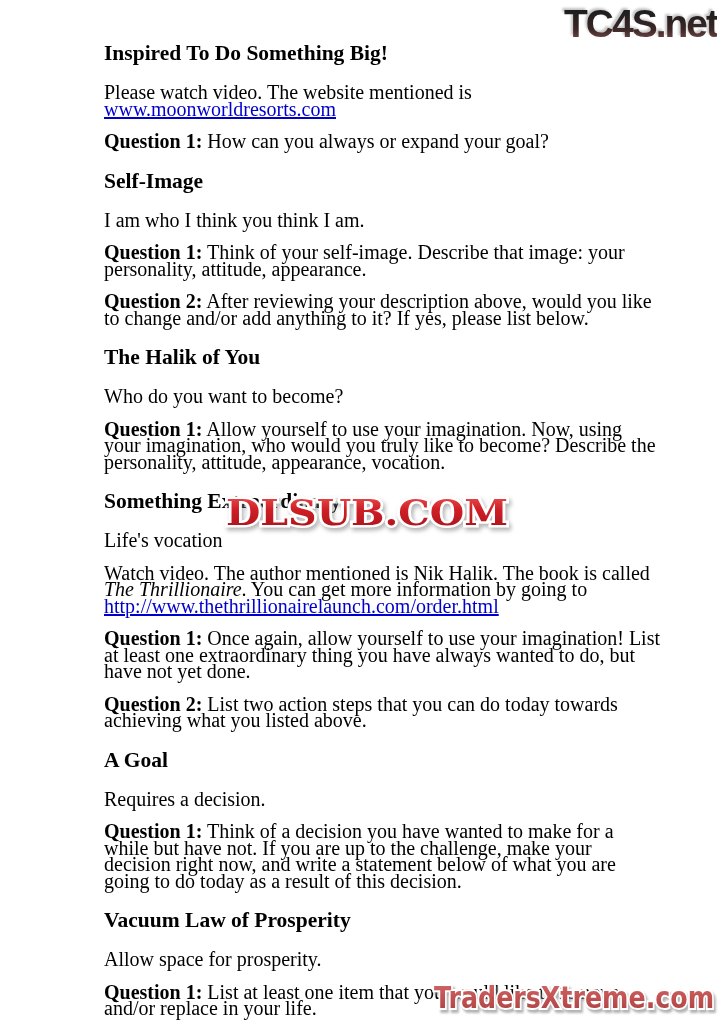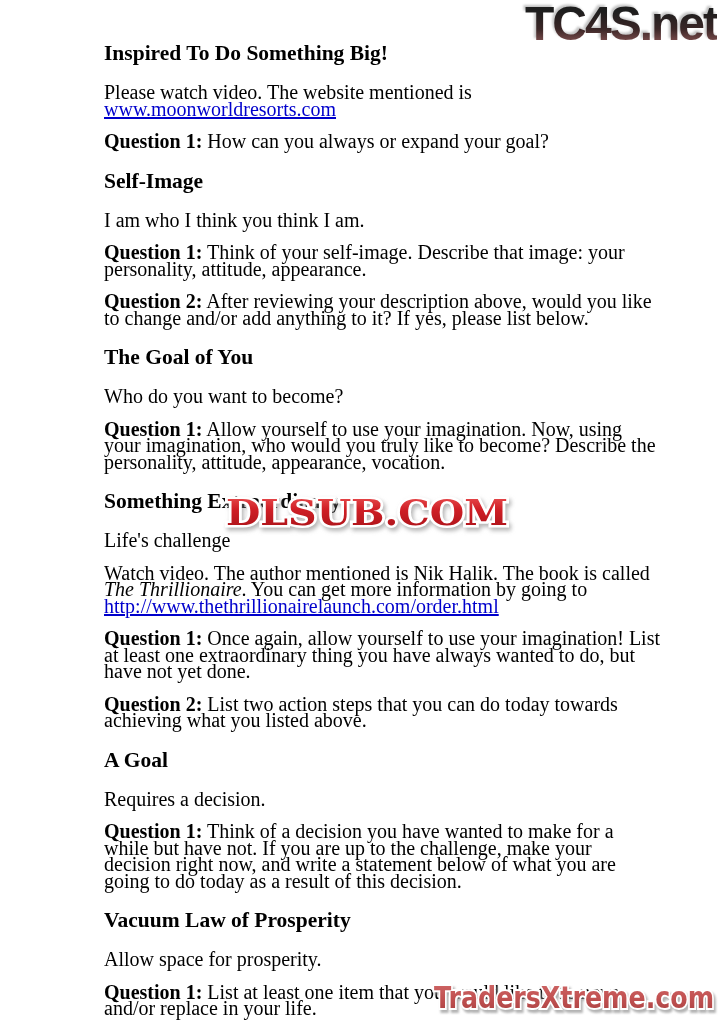--- a/index.html
+++ b/index.html
@@ -10,21 +10,21 @@
     background:#ffffff;
     overflow:hidden;
     font-family:"Liberation Serif", serif;
     color:#000000;
   }
 
   
   .tc4s-logo {
     position:absolute; top:3px; right:7px;
     font-family:"Liberation Sans", sans-serif;
-    font-weight:bold; font-size:48px; line-height:42px;
+    font-weight:bold; font-size:39px; line-height:42px;
     letter-spacing:-2px;
     background:linear-gradient(180deg, #1e1e1e 20%, #3a2626 62%, #6b4343 85%, #8a5555 100%);
     -webkit-background-clip:text; background-clip:text;
     color:transparent;
     filter:drop-shadow(-2px -2px 1px rgba(175,175,175,0.75));
   }
 
   
   .content {
     position:absolute; left:104px; top:0;
@@ -71,28 +71,28 @@
     </section>
 
     <section>
       <h2 class="heading">Self-Image</h2>
       <p class="para">I am who I think you think I am.</p>
       <p class="para"><b class="qlabel">Question 1:</b><span> Think of your self-image. Describe that image: your personality, attitude, appearance.</span></p>
       <p class="para"><b class="qlabel">Question 2:</b><span> After reviewing your description above, would you like to change and/or add anything to it? If yes, please list below.</span></p>
     </section>
 
     <section>
-      <h2 class="heading">The Goal of You</h2>
+      <h2 class="heading">The Halik of You</h2>
       <p class="para">Who do you want to become?</p>
       <p class="para"><b class="qlabel">Question 1:</b><span> Allow yourself to use your imagination. Now, using your imagination, who would you truly like to become? Describe the personality, attitude, appearance, vocation.</span></p>
     </section>
 
     <section>
       <h2 class="heading">Something Extraordinary</h2>
-      <p class="para">Life's challenge</p>
+      <p class="para">Life's vocation</p>
       <p class="para"><span>Watch video. The author mentioned is Nik Halik. The book is called </span><i class="book-title">The Thrillionaire</i><span>. You can get more information by going to </span><a class="doc-link">http://www.thethrillionairelaunch.com/order.html</a></p>
       <p class="para"><b class="qlabel">Question 1:</b><span> Once again, allow yourself to use your imagination! List at least one extraordinary thing you have always wanted to do, but have not yet done.</span></p>
       <p class="para"><b class="qlabel">Question 2:</b><span> List two action steps that you can do today towards achieving what you listed above.</span></p>
     </section>
 
     <section>
       <h2 class="heading">A Goal</h2>
       <p class="para">Requires a decision.</p>
       <p class="para"><b class="qlabel">Question 1:</b><span> Think of a decision you have wanted to make for a while but have not. If you are up to the challenge, make your decision right now, and write a statement below of what you are going to do today as a result of this decision.</span></p>
     </section>

